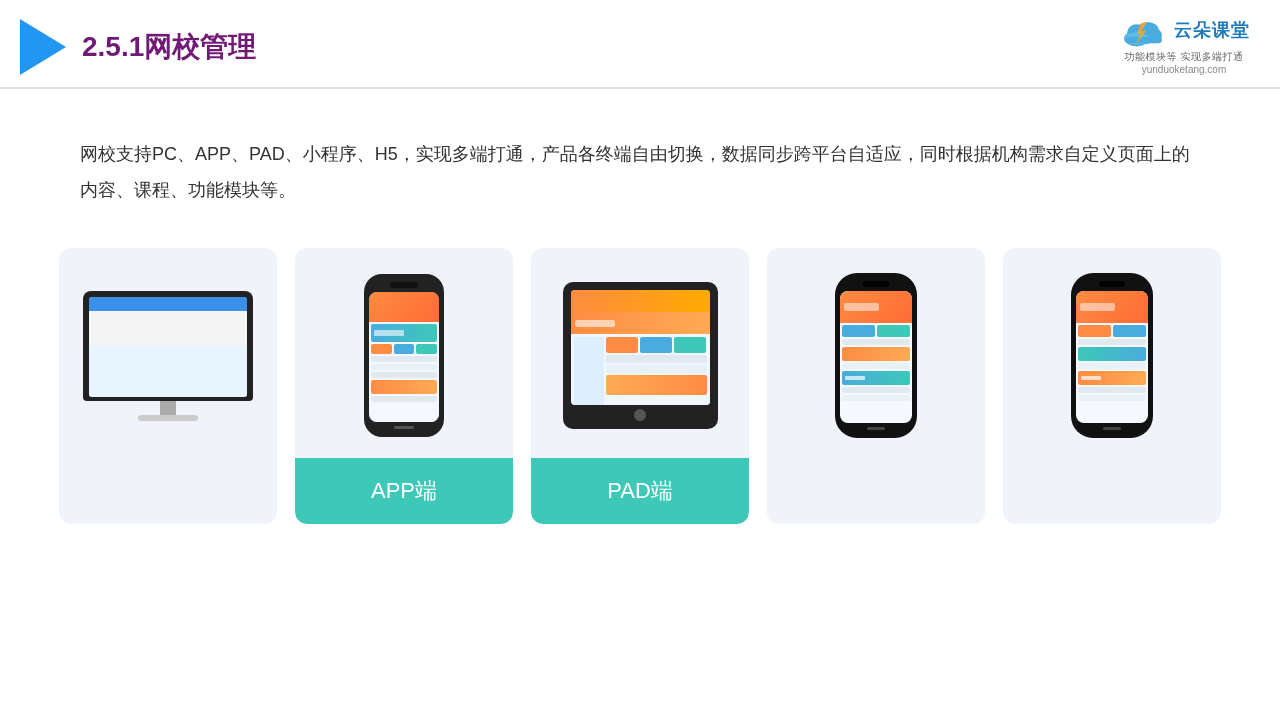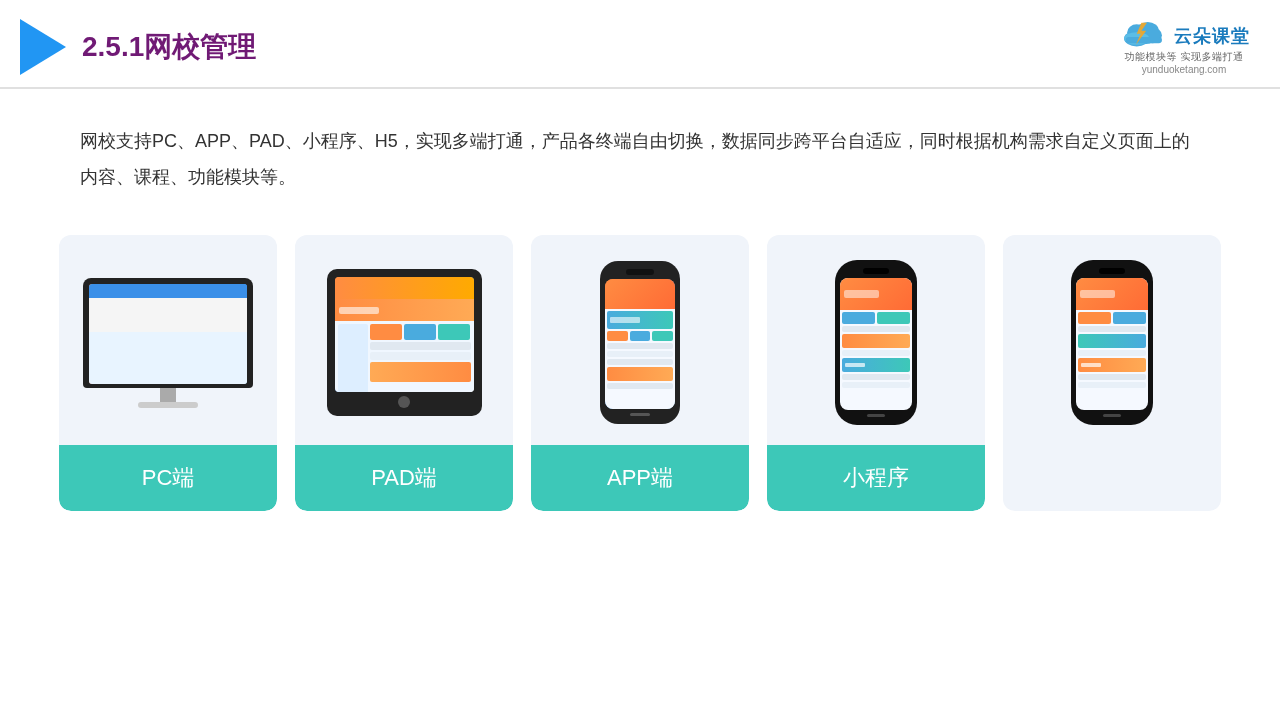--- a/index.html
+++ b/index.html
@@ -36,21 +36,21 @@
       font-weight: bold;
       color: #701a75;
     }
     .logo-area {
       display: flex;
       flex-direction: column;
       align-items: center;
     }
     .logo-cloud {
       display: flex;
-      align-items: flex-end;
+      align-items: flex-start;
       gap: 6px;
     }
     .cloud-icon-svg {
       width: 50px;
       height: 30px;
     }
     .logo-text-main {
       font-size: 18px;
       font-weight: bold;
       color: #1a7bbd;
@@ -62,21 +62,21 @@
       margin-top: 2px;
       letter-spacing: 0.5px;
     }
     .logo-url {
       font-size: 10px;
       color: #888;
     }
 
     
     .description {
-      padding: 34px 80px 10px 80px;
+      padding: 47px 80px 10px 80px;
       font-size: 18px;
       color: #333;
       line-height: 2;
     }
 
     
     .cards-container {
       display: flex;
       justify-content: center;
       gap: 18px;
@@ -304,52 +304,20 @@
                   <div style="height:8px;background:#f0f0f0;border-radius:1px;"></div>
                 </div>
               </div>
             </div>
           </div>
         </div>
         <div class="pc-stand"></div>
         <div class="pc-base"></div>
       </div>
     </div>
-    <div class="card-label">PC端</div>
-  </div>
-
-  <div class="card">
-    <div class="card-image-area">
-      <div class="tablet-mockup">
-        <div class="tablet-body">
-          <div class="tablet-screen">
-            <div style="padding:0;display:flex;flex-direction:column;height:100%;">
-              <div style="height:22px;background:linear-gradient(to right,#ff8c42,#ffaa55);display:flex;align-items:center;padding:0 4px;">
-                <div style="width:40px;height:7px;background:rgba(255,255,255,0.6);border-radius:2px;"></div>
-              </div>
-              <div style="flex:1;background:#f0f7ff;padding:3px;display:flex;gap:2px;">
-                <div style="width:30px;background:#ddeeff;border-radius:2px;"></div>
-                <div style="flex:1;display:flex;flex-direction:column;gap:2px;">
-                  <div style="display:flex;gap:2px;height:16px;">
-                    <div style="flex:1;background:#ff8c42;border-radius:2px;"></div>
-                    <div style="flex:1;background:#4aabde;border-radius:2px;"></div>
-                    <div style="flex:1;background:#3dc8b8;border-radius:2px;"></div>
-                  </div>
-                  <div style="height:8px;background:#e0e8f0;border-radius:2px;"></div>
-                  <div style="height:8px;background:#e8f0f8;border-radius:2px;"></div>
-                  <div style="height:20px;background:linear-gradient(to right,#ffaa55,#ff8c42);border-radius:2px;"></div>
-                </div>
-              </div>
-            </div>
-          </div>
-          <div class="tablet-home-btn"></div>
-        </div>
-      </div>
-    </div>
-    <div class="card-label">PAD端</div>
   </div>
 
   <div class="card">
     <div class="card-image-area">
       <div class="phone-mockup">
         <div class="phone-body">
           <div class="phone-notch"></div>
           <div class="phone-screen">
             <div class="phone-screen-content">
               <div style="padding:2px;display:flex;flex-direction:column;gap:2px;">
@@ -371,60 +339,90 @@
           </div>
           <div class="phone-home"></div>
         </div>
       </div>
     </div>
     <div class="card-label">APP端</div>
   </div>
 
   <div class="card">
     <div class="card-image-area">
-      <div class="phone-mockup">
-        <div style="background:#111;border-radius:22px;padding:8px 5px;width:82px;">
-          <div style="width:26px;height:6px;background:#000;border-radius:3px;margin:0 auto 4px;"></div>
-          <div style="background:#f5f9ff;width:72px;height:132px;border-radius:8px;overflow:hidden;position:relative;">
-            <div style="position:absolute;top:0;left:0;right:0;height:32px;background:linear-gradient(135deg,#ff8c42,#ff6b35);display:flex;align-items:center;padding:0 4px;">
-              <div style="width:35px;height:8px;background:rgba(255,255,255,0.5);border-radius:2px;"></div>
-            </div>
-            <div style="position:absolute;top:32px;left:0;right:0;bottom:0;padding:2px;display:flex;flex-direction:column;gap:2px;">
-              <div style="display:flex;gap:2px;height:12px;">
-                <div style="flex:1;background:#4aabde;border-radius:2px;"></div>
-                <div style="flex:1;background:#3dc8b8;border-radius:2px;"></div>
-              </div>
-              <div style="height:6px;background:#e0e8f0;border-radius:2px;"></div>
-              <div style="height:14px;background:linear-gradient(to right,#ff8c42,#ffaa55);border-radius:2px;"></div>
-              <div style="height:6px;background:#e8f0f8;border-radius:2px;"></div>
-              <div style="height:14px;background:linear-gradient(to right,#4aabde,#3dc8b8);border-radius:2px;display:flex;align-items:center;padding:0 3px;">
-                <div style="width:20px;height:4px;background:rgba(255,255,255,0.7);border-radius:1px;"></div>
-              </div>
-              <div style="height:6px;background:#e0e8f0;border-radius:2px;"></div>
-              <div style="height:6px;background:#e8f0f8;border-radius:2px;"></div>
+      <div class="tablet-mockup">
+        <div class="tablet-body">
+          <div class="tablet-screen">
+            <div style="padding:0;display:flex;flex-direction:column;height:100%;">
+              <div style="height:22px;background:linear-gradient(to right,#ff8c42,#ffaa55);display:flex;align-items:center;padding:0 4px;">
+                <div style="width:40px;height:7px;background:rgba(255,255,255,0.6);border-radius:2px;"></div>
+              </div>
+              <div style="flex:1;background:#f0f7ff;padding:3px;display:flex;gap:2px;">
+                <div style="width:30px;background:#ddeeff;border-radius:2px;"></div>
+                <div style="flex:1;display:flex;flex-direction:column;gap:2px;">
+                  <div style="display:flex;gap:2px;height:16px;">
+                    <div style="flex:1;background:#ff8c42;border-radius:2px;"></div>
+                    <div style="flex:1;background:#4aabde;border-radius:2px;"></div>
+                    <div style="flex:1;background:#3dc8b8;border-radius:2px;"></div>
+                  </div>
+                  <div style="height:8px;background:#e0e8f0;border-radius:2px;"></div>
+                  <div style="height:8px;background:#e8f0f8;border-radius:2px;"></div>
+                  <div style="height:20px;background:linear-gradient(to right,#ffaa55,#ff8c42);border-radius:2px;"></div>
+                </div>
+              </div>
             </div>
           </div>
-          <div style="width:18px;height:3px;background:#444;border-radius:2px;margin:4px auto 0;"></div>
+          <div class="tablet-home-btn"></div>
         </div>
       </div>
     </div>
-    <div class="card-label">小程序</div>
+    <div class="card-label">PAD端</div>
   </div>
 
   <div class="card">
     <div class="card-image-area">
       <div class="phone-mockup">
         <div style="background:#111;border-radius:22px;padding:8px 5px;width:82px;">
           <div style="width:26px;height:6px;background:#000;border-radius:3px;margin:0 auto 4px;"></div>
           <div style="background:#f5f9ff;width:72px;height:132px;border-radius:8px;overflow:hidden;position:relative;">
             <div style="position:absolute;top:0;left:0;right:0;height:32px;background:linear-gradient(135deg,#ff8c42,#ff6b35);display:flex;align-items:center;padding:0 4px;">
               <div style="width:35px;height:8px;background:rgba(255,255,255,0.5);border-radius:2px;"></div>
             </div>
             <div style="position:absolute;top:32px;left:0;right:0;bottom:0;padding:2px;display:flex;flex-direction:column;gap:2px;">
               <div style="display:flex;gap:2px;height:12px;">
+                <div style="flex:1;background:#4aabde;border-radius:2px;"></div>
+                <div style="flex:1;background:#3dc8b8;border-radius:2px;"></div>
+              </div>
+              <div style="height:6px;background:#e0e8f0;border-radius:2px;"></div>
+              <div style="height:14px;background:linear-gradient(to right,#ff8c42,#ffaa55);border-radius:2px;"></div>
+              <div style="height:6px;background:#e8f0f8;border-radius:2px;"></div>
+              <div style="height:14px;background:linear-gradient(to right,#4aabde,#3dc8b8);border-radius:2px;display:flex;align-items:center;padding:0 3px;">
+                <div style="width:20px;height:4px;background:rgba(255,255,255,0.7);border-radius:1px;"></div>
+              </div>
+              <div style="height:6px;background:#e0e8f0;border-radius:2px;"></div>
+              <div style="height:6px;background:#e8f0f8;border-radius:2px;"></div>
+            </div>
+          </div>
+          <div style="width:18px;height:3px;background:#444;border-radius:2px;margin:4px auto 0;"></div>
+        </div>
+      </div>
+    </div>
+  </div>
+
+  <div class="card">
+    <div class="card-image-area">
+      <div class="phone-mockup">
+        <div style="background:#111;border-radius:22px;padding:8px 5px;width:82px;">
+          <div style="width:26px;height:6px;background:#000;border-radius:3px;margin:0 auto 4px;"></div>
+          <div style="background:#f5f9ff;width:72px;height:132px;border-radius:8px;overflow:hidden;position:relative;">
+            <div style="position:absolute;top:0;left:0;right:0;height:32px;background:linear-gradient(135deg,#ff8c42,#ff6b35);display:flex;align-items:center;padding:0 4px;">
+              <div style="width:35px;height:8px;background:rgba(255,255,255,0.5);border-radius:2px;"></div>
+            </div>
+            <div style="position:absolute;top:32px;left:0;right:0;bottom:0;padding:2px;display:flex;flex-direction:column;gap:2px;">
+              <div style="display:flex;gap:2px;height:12px;">
                 <div style="flex:1;background:#ff8c42;border-radius:2px;"></div>
                 <div style="flex:1;background:#4aabde;border-radius:2px;"></div>
               </div>
               <div style="height:6px;background:#e0e8f0;border-radius:2px;"></div>
               <div style="height:14px;background:linear-gradient(to right,#3dc8b8,#4aabde);border-radius:2px;"></div>
               <div style="height:6px;background:#e8f0f8;border-radius:2px;"></div>
               <div style="height:14px;background:linear-gradient(to right,#ff8c42,#ffaa55);border-radius:2px;display:flex;align-items:center;padding:0 3px;">
                 <div style="width:20px;height:4px;background:rgba(255,255,255,0.7);border-radius:1px;"></div>
               </div>
               <div style="height:6px;background:#e0e8f0;border-radius:2px;"></div>

